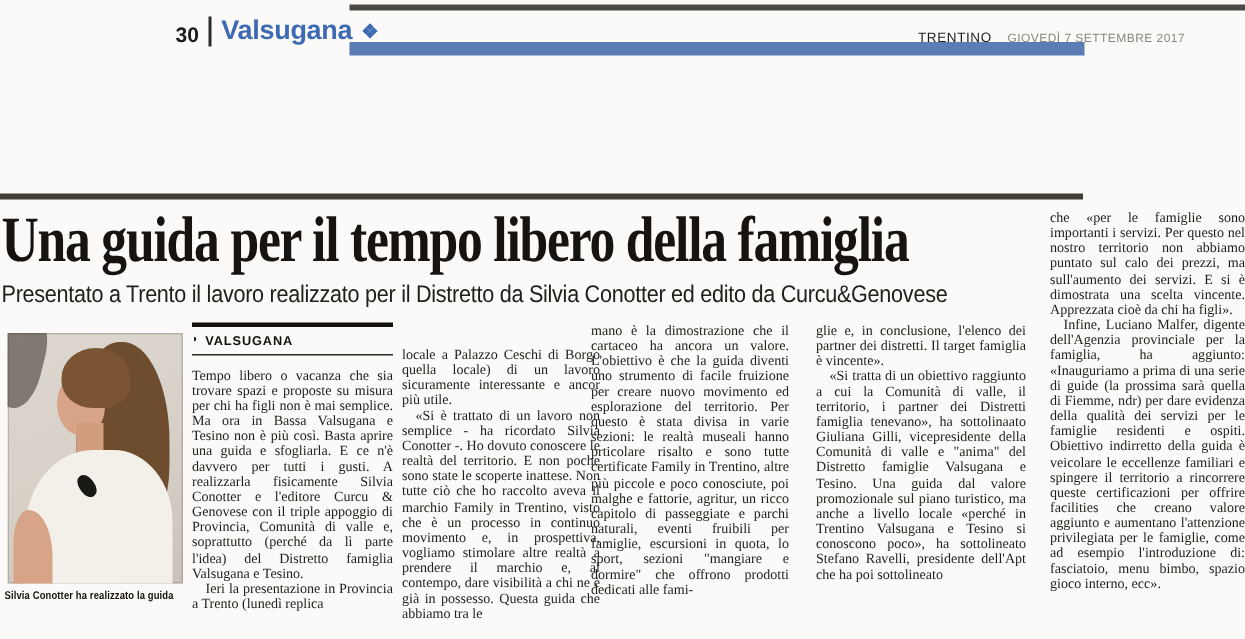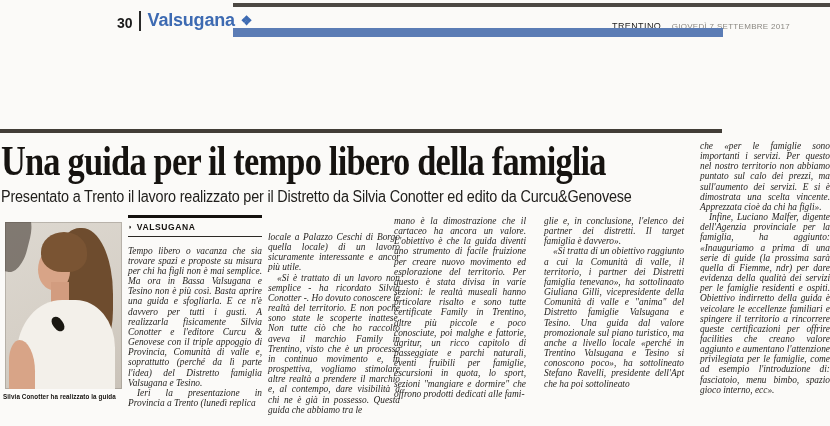--- a/index.html
+++ b/index.html
@@ -35,21 +35,21 @@
     left:1px;top:188px;white-space:nowrap;
     font-family:"Liberation Sans",sans-serif;font-size:16px;color:#22201d;
     transform:scaleX(0.90);transform-origin:left top;letter-spacing:-0.2px;
   }
 
   
   .bodycol{
     font-size:9.4px;line-height:10.15px;color:#201e1b;
     text-align:justify;text-justify:inter-word;
   }
-  .bodycol p{margin:0;font-style:italic;}
+  .bodycol p{margin:0;}
   .bodycol p.indent{text-indent:9px;}
   .col1{left:128px;top:215px;width:134px;}
   .col2{left:268px;top:232px;width:132px;}
   .col3{left:394px;top:216px;width:132px;}
   .col4{left:544px;top:216px;width:140px;}
   .col5{left:700px;top:141px;width:130px;}
 
   
   .kicker-rule-top{height:2.5px;background:#14110e;}
   .kicker-row{
@@ -140,20 +140,20 @@
 <div class="abs bodycol col2">
   <p>locale a Palazzo Ceschi di Borgo quella locale) di un lavoro sicuramente interessante e ancor più utile.</p>
   <p class="indent">«Si è trattato di un lavoro non semplice - ha ricordato Silvia Conotter -. Ho dovuto conoscere le realtà del territorio. E non poche sono state le scoperte inattese. Non tutte ciò che ho raccolto aveva il marchio Family in Trentino, visto che è un processo in continuo movimento e, in prospettiva, vogliamo stimolare altre realtà a prendere il marchio e, al contempo, dare visibilità a chi ne è già in possesso. Questa guida che abbiamo tra le</p>
 </div>
 
 <div class="abs bodycol col3">
   <p>mano è la dimostrazione che il cartaceo ha ancora un valore. L'obiettivo è che la guida diventi uno strumento di facile fruizione per creare nuovo movimento ed esplorazione del territorio. Per questo è stata divisa in varie sezioni: le realtà museali hanno prticolare risalto e sono tutte certificate Family in Trentino, altre più piccole e poco conosciute, poi malghe e fattorie, agritur, un ricco capitolo di passeggiate e parchi naturali, eventi fruibili per famiglie, escursioni in quota, lo sport, sezioni "mangiare e dormire" che offrono prodotti dedicati alle fami-</p>
 </div>
 
 <div class="abs bodycol col4">
-  <p>glie e, in conclusione, l'elenco dei partner dei distretti. Il target famiglia è davvero».</p>
+  <p>glie e, in conclusione, l'elenco dei partner dei distretti. Il target famiglia è vincente».</p>
   <p class="indent">«Si tratta di un obiettivo raggiunto a cui la Comunità di valle, il territorio, i partner dei Distretti famiglia tenevano», ha sottolinaato Giuliana Gilli, vicepresidente della Comunità di valle e "anima" del Distretto famiglie Valsugana e Tesino. Una guida dal valore promozionale sul piano turistico, ma anche a livello locale «perché in Trentino Valsugana e Tesino si conoscono poco», ha sottolineato Stefano Ravelli, presidente dell'Apt che ha poi sottolineato</p>
 </div>
 
 <div class="abs bodycol col5">
   <p>che «per le famiglie sono importanti i servizi. Per questo nel nostro territorio non abbiamo puntato sul calo dei prezzi, ma sull'aumento dei servizi. E si è dimostrata una scelta vincente. Apprezzata cioè da chi ha figli».</p>
   <p class="indent">Infine, Luciano Malfer, digente dell'Agenzia provinciale per la famiglia, ha aggiunto: «Inauguriamo a prima di una serie di guide (la prossima sarà quella di Fiemme, ndr) per dare evidenza della qualità dei servizi per le famiglie residenti e ospiti. Obiettivo indirretto della guida è veicolare le eccellenze familiari e spingere il territorio a rincorrere queste certificazioni per offrire facilities che creano valore aggiunto e aumentano l'attenzione privilegiata per le famiglie, come ad esempio l'introduzione di: fasciatoio, menu bimbo, spazio gioco interno, ecc».</p>
 </div>
 
 </body></html>

